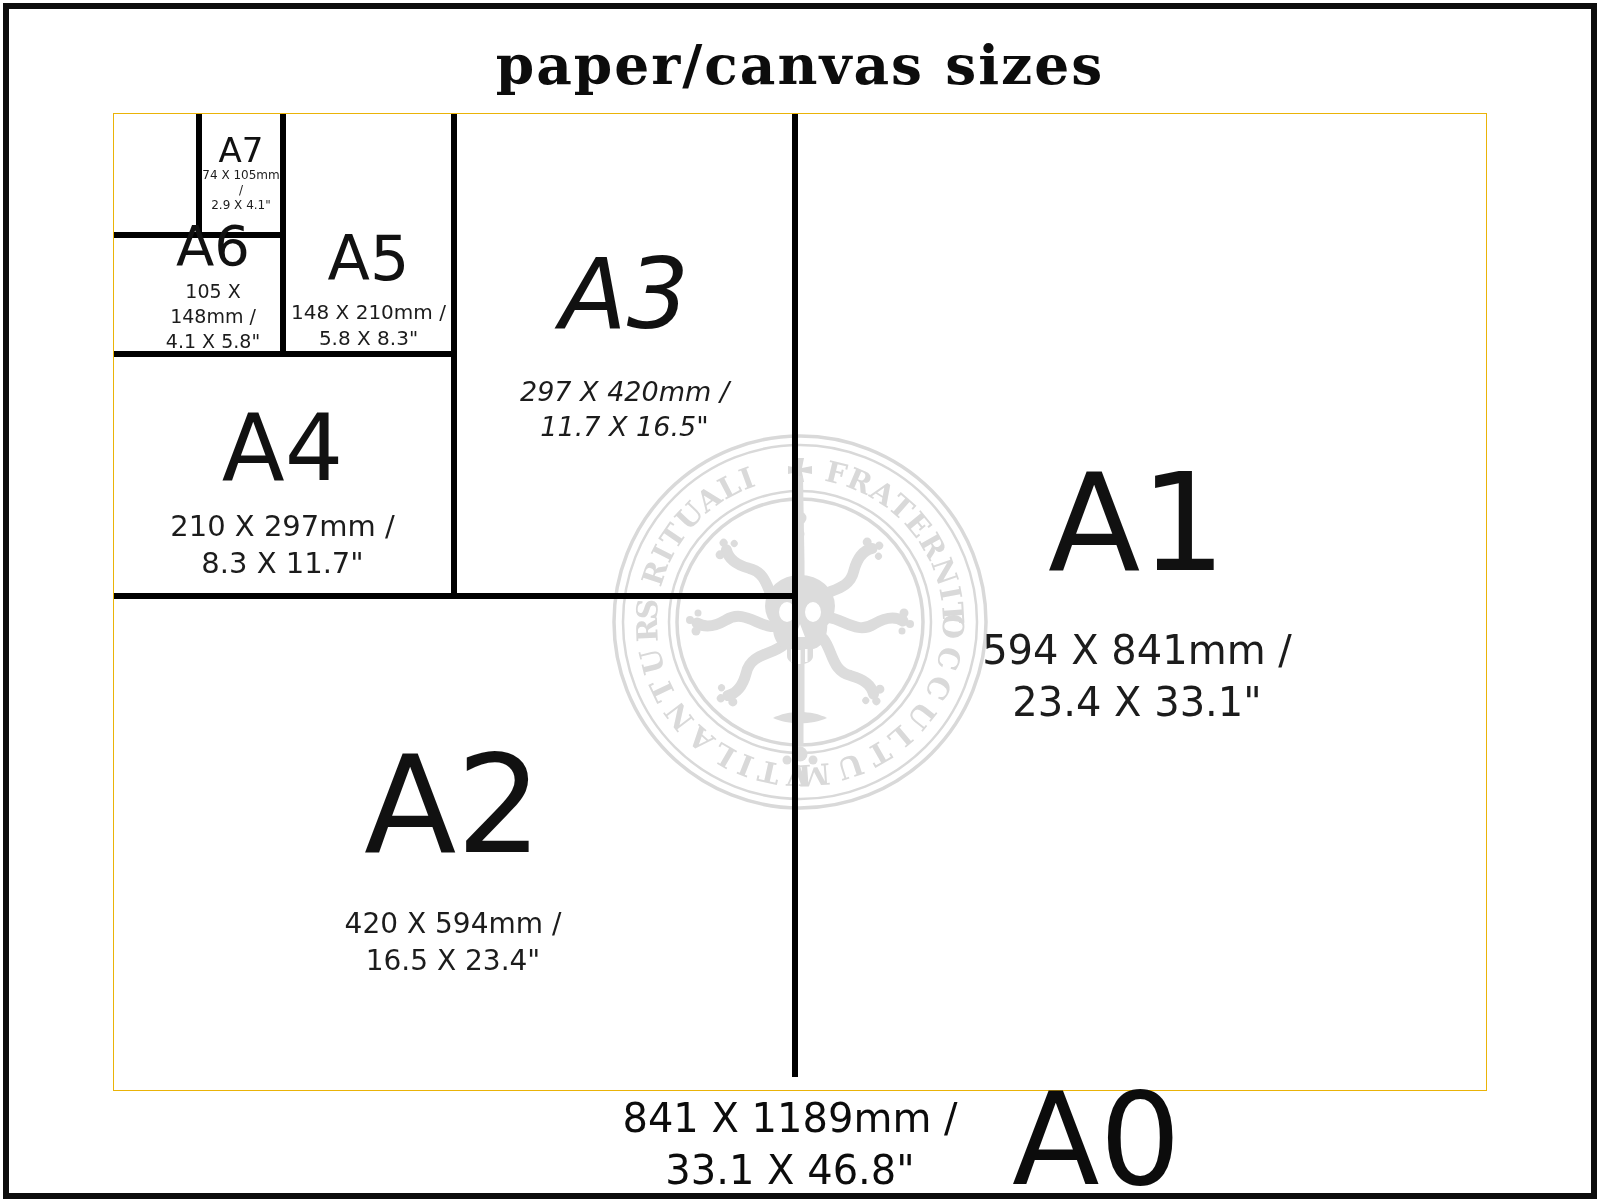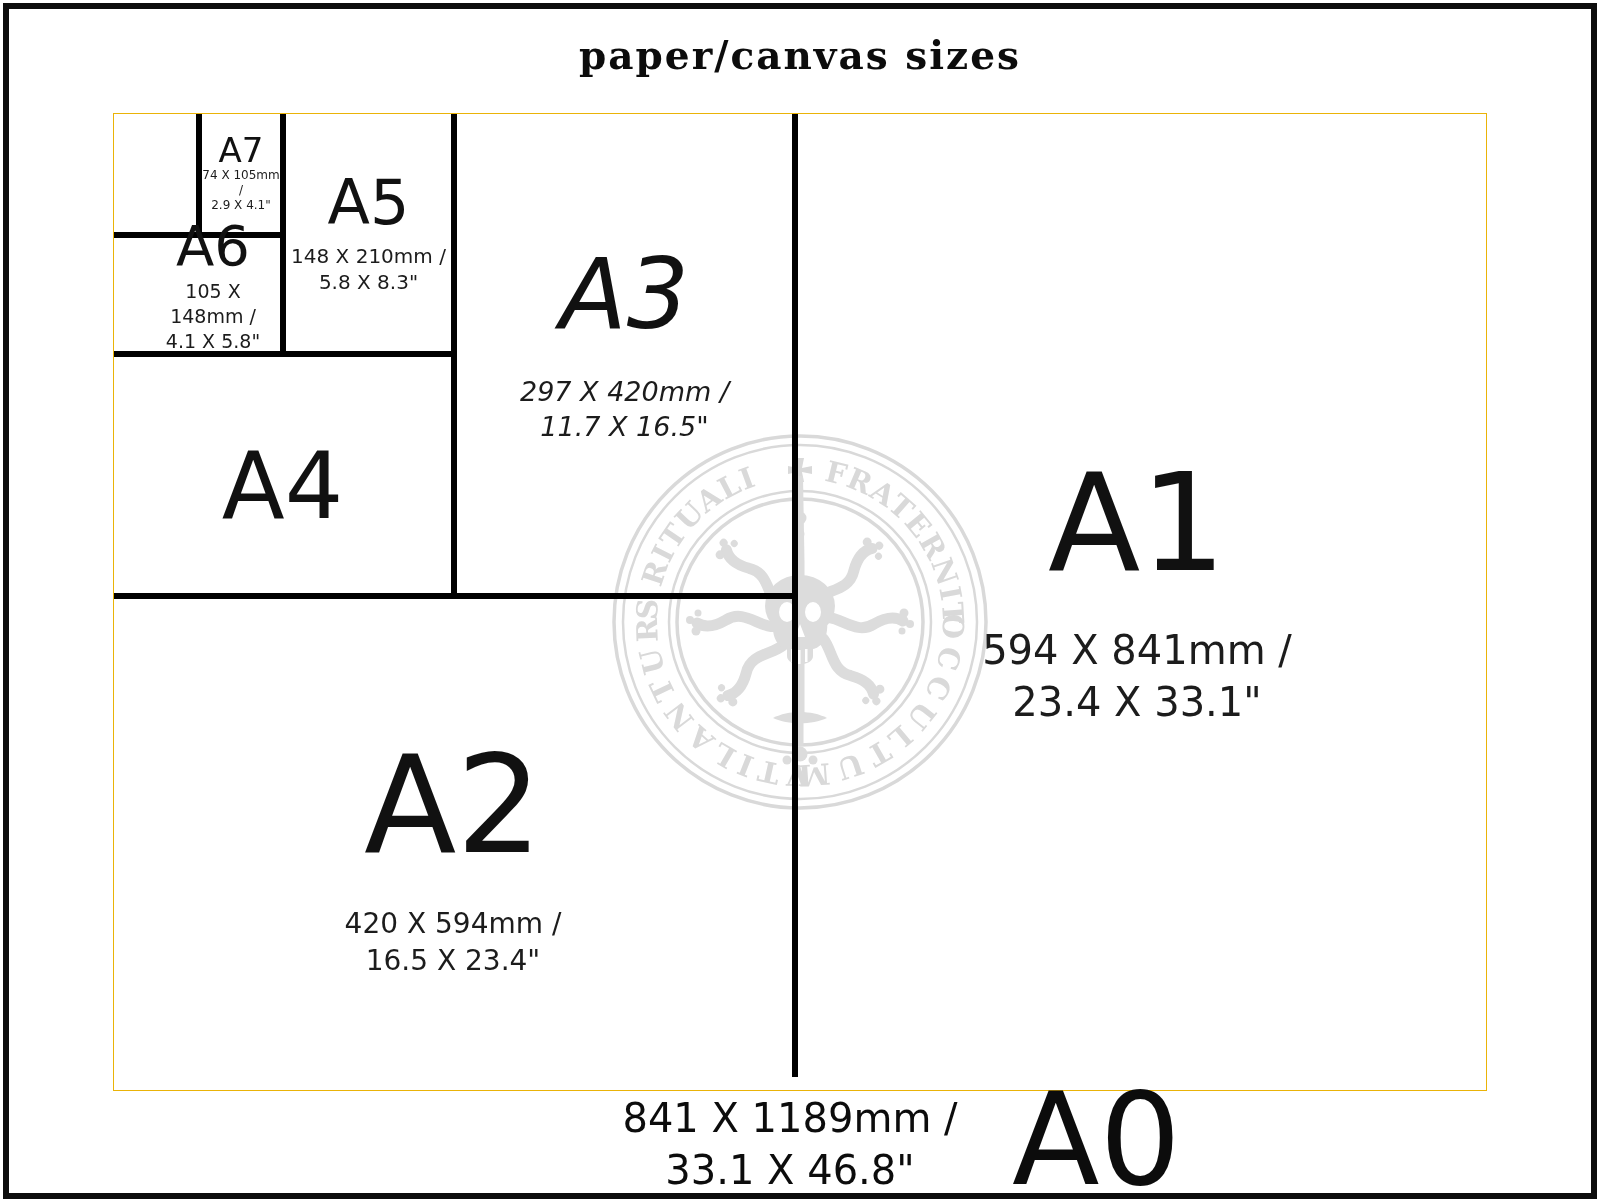--- a/index.html
+++ b/index.html
@@ -1,21 +1,21 @@
 <!DOCTYPE html>
 <html><head>
 <meta charset="utf-8">
 <style>
   html,body{margin:0;padding:0;background:#888;}
   .page{position:relative;width:1600px;height:1202px;background:#ffffff;overflow:hidden;
         font-family:"DejaVu Sans","Liberation Sans",sans-serif;color:#0c0c0c;}
   .page-border{position:absolute;left:3px;top:3px;right:3px;bottom:3px;border:6px solid #0d0d0d;z-index:3;pointer-events:none;}
   .title{position:absolute;left:0;right:0;top:32px;text-align:center;
          font-family:"DejaVu Serif","Liberation Serif",serif;font-weight:bold;
-         font-size:39px;letter-spacing:2px;z-index:2;}
+         font-size:55px;letter-spacing:2px;z-index:2;}
   
   .watermark{position:absolute;left:605px;top:427px;width:390px;height:390px;z-index:1;}
   
   .diagram{position:absolute;left:113px;top:113px;width:1374px;height:978px;
            border:1px solid #eab308;box-sizing:border-box;z-index:2;}
   .line{position:absolute;background:#000;}
   .vline-a1{left:678px;top:0;width:6px;height:963px;}
   .hline-a2{left:0;top:479px;width:678px;height:6px;}
   .vline-a3{left:337px;top:0;width:6px;height:479px;}
   .hline-a4{left:0;top:237px;width:337px;height:6px;}
@@ -25,21 +25,21 @@
   .cell{position:absolute;display:flex;flex-direction:column;align-items:center;
         justify-content:center;text-align:center;box-sizing:border-box;}
   .size-label{line-height:1.05;color:#111;}
   .size-dims{line-height:1.3;color:#1c1c1c;}
   .cell-a7{left:88px;top:0;width:78px;height:118px;}
   .cell-a7 .size-label{font-size:34px;}
   .cell-a7 .size-dims{font-size:12px;line-height:1.25;}
   .cell-a6{left:0;top:124px;width:166px;height:94px;padding-left:32px;}
   .cell-a6 .size-label{font-size:56px;margin-bottom:4px;}
   .cell-a6 .size-dims{font-size:19px;}
-  .cell-a5{left:172px;top:0;width:165px;height:237px;}
+  .cell-a5{left:172px;top:0;width:165px;height:237px;justify-content:flex-end;}
   .cell-a5 .size-label{font-size:62px;margin-bottom:8px;}
   .cell-a5 .size-dims{font-size:20px;}
   .cell-a4{left:0;top:243px;width:337px;height:236px;padding-top:34px;}
   .cell-a4 .size-label{font-size:92px;margin-bottom:10px;}
   .cell-a4 .size-dims{font-size:29px;}
   .cell-a3{left:343px;top:0;width:335px;height:479px;padding-bottom:20px;font-style:italic;}
   .cell-a3 .size-label{font-size:98px;margin-bottom:28px;}
   .cell-a3 .size-dims{font-size:27px;}
   .cell-a2{left:0;top:485px;width:678px;height:478px;padding-top:38px;}
   .cell-a2 .size-label{font-size:135px;margin-bottom:30px;}
@@ -144,20 +144,24 @@
     <div class="cell cell-a5">
       <div class="size-label">A5</div>
       <div class="size-dims">
         <div>148 X 210mm /</div>
         <div>5.8 X 8.3"</div>
       </div>
     </div>
 
     <div class="cell cell-a4">
       <div class="size-label">A4</div>
+      <div class="size-dims">
+        <div>210 X 297mm /</div>
+        <div>8.3 X 11.7"</div>
+      </div>
     </div>
 
     <div class="cell cell-a3">
       <div class="size-label">A3</div>
       <div class="size-dims">
         <div>297 X 420mm /</div>
         <div>11.7 X 16.5"</div>
       </div>
     </div>
 

